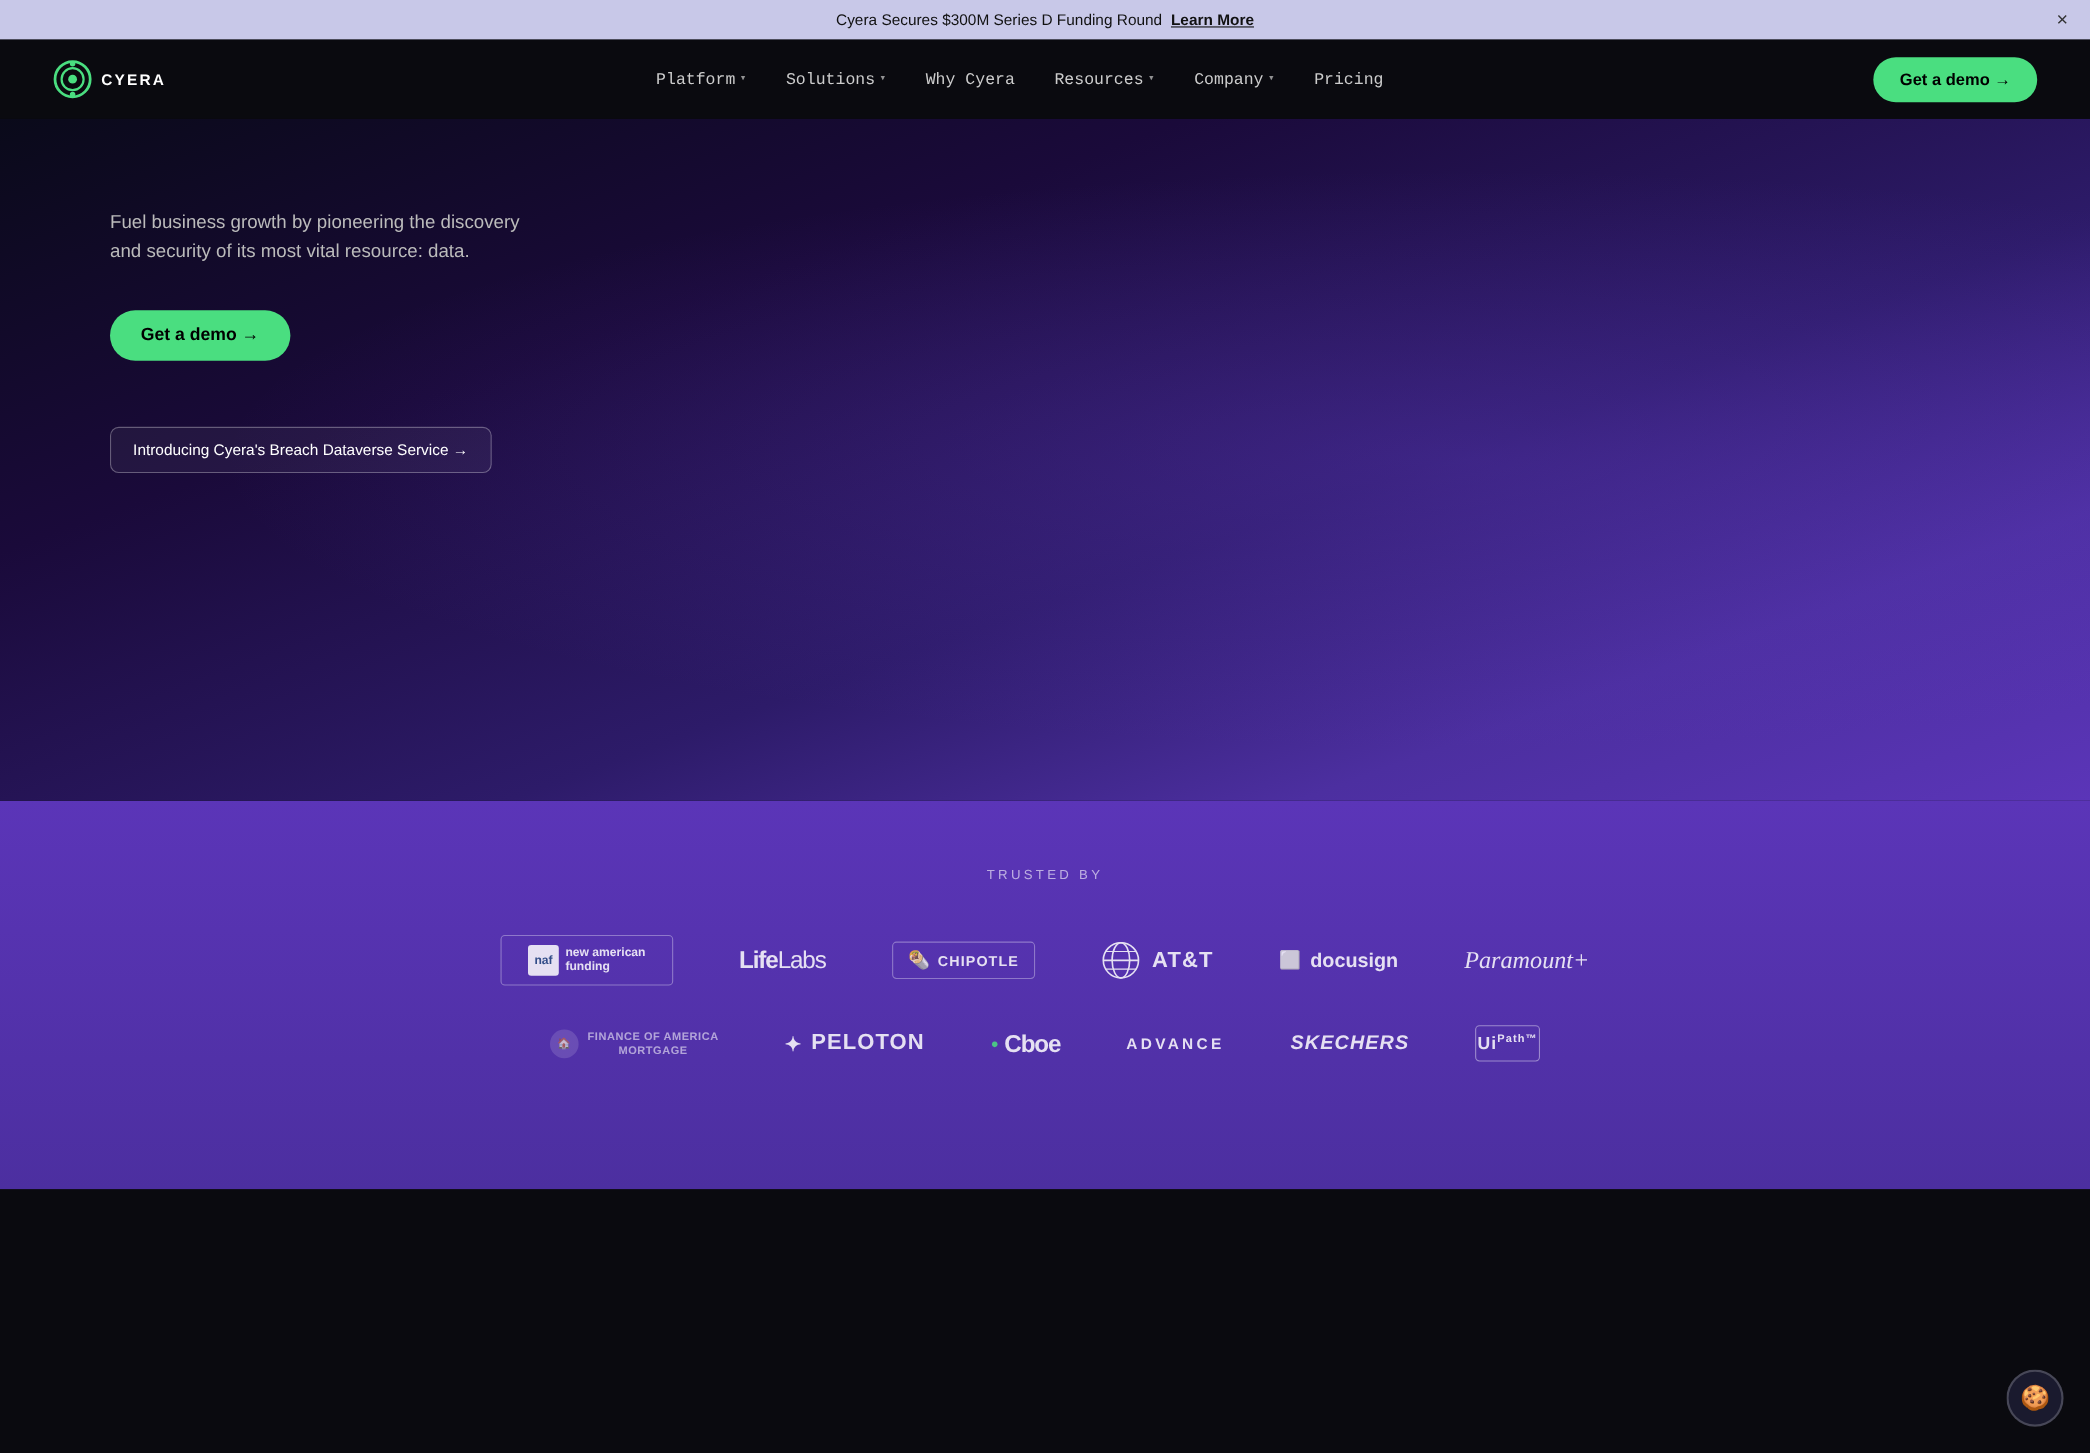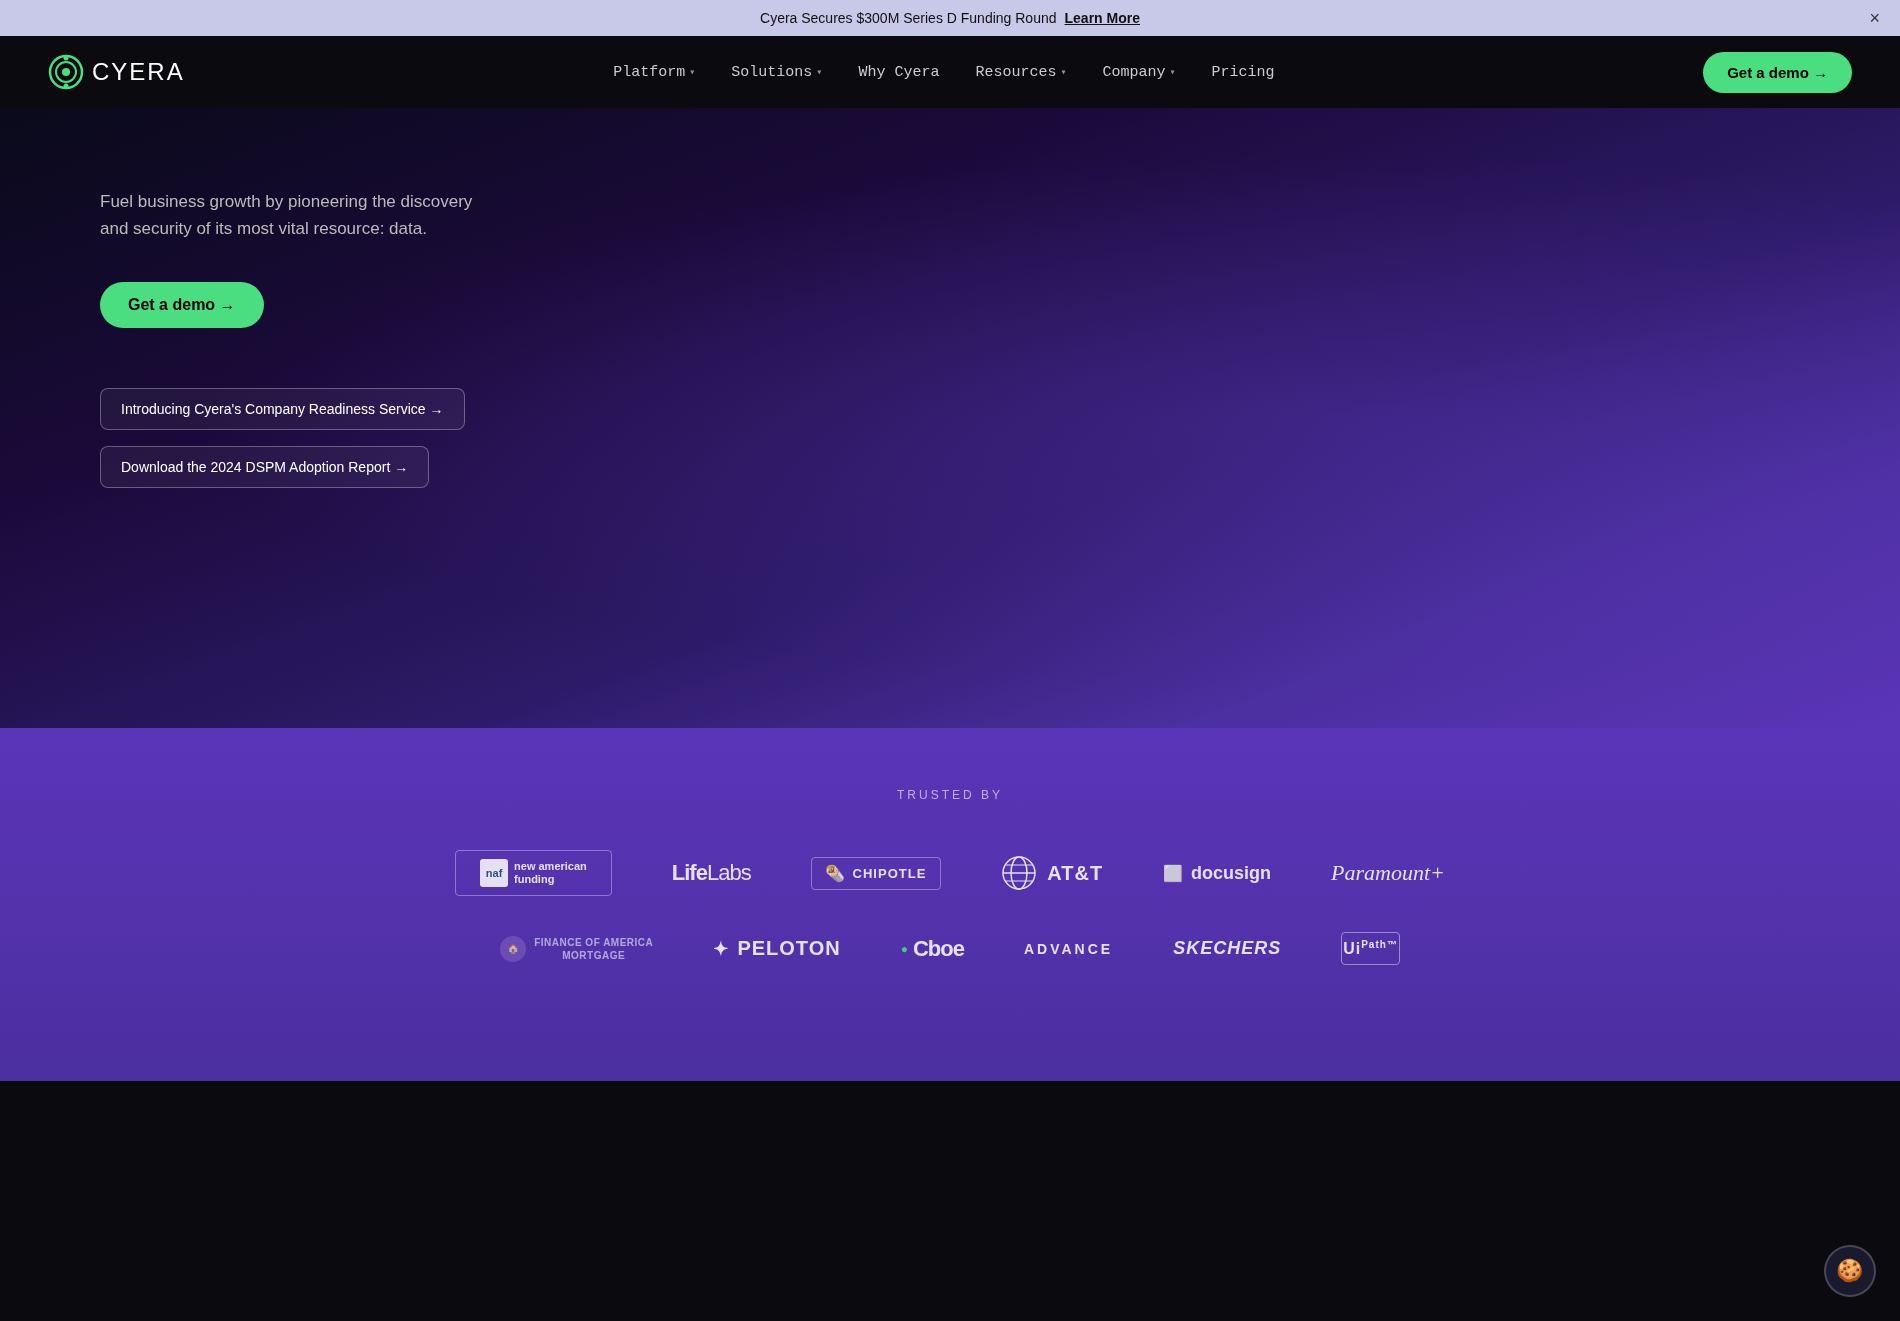--- a/index.html
+++ b/index.html
@@ -58,22 +58,22 @@
       display: flex;
       align-items: center;
       gap: 8px;
       cursor: pointer;
     }
     .logo-icon {
       width: 36px;
       height: 36px;
     }
     .logo-text {
-      font-size: 24px;
-      font-weight: 400;
+      font-size: 14px;
+      font-weight: 700;
       color: #fff;
       letter-spacing: 2px;
     }
     .navbar-nav {
       display: flex;
       align-items: center;
       gap: 4px;
     }
     .nav-item {
       display: flex;
@@ -451,22 +451,21 @@
   <div class="navbar-actions">
     <button class="btn-demo">Get a demo →</button>
   </div>
 </nav>
 
 <section class="hero">
   <div class="hero-content">
     <p class="hero-subtitle">Fuel business growth by pioneering the discovery and security of its most vital resource: data.</p>
     <button class="btn-hero-demo">Get a demo →</button>
     <div class="hero-links">
-      <button class="hero-link-btn">Introducing Cyera's Company Readiness Service →</button>
-      <button class="hero-link-btn">Download the 2024 DSPM Adoption Report →</button>
+      <button class="hero-link-btn">Introducing Cyera's Breach Dataverse Service →</button>
     </div>
   </div>
 </section>
 
 <section class="trusted-section">
   <p class="trusted-label">TRUSTED BY</p>
 
   <div class="logos-row">
 
     <div class="logo-item logo-naf">

